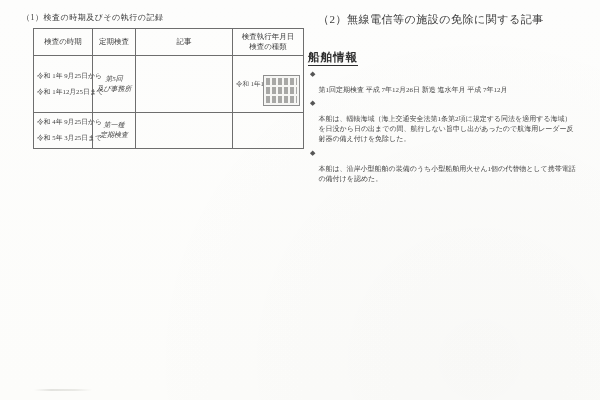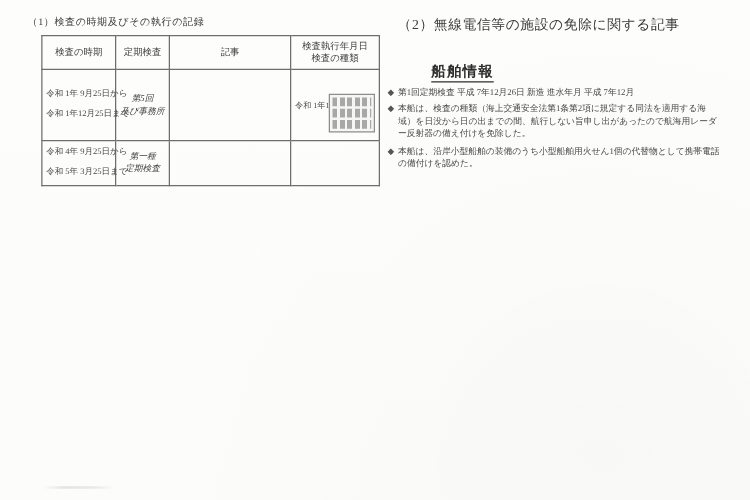--- a/index.html
+++ b/index.html
@@ -68,32 +68,31 @@
   .sec2-title{
     position:absolute;left:318px;top:12px;
     font-size:11px;letter-spacing:0.5px;color:#3a3a3a;white-space:nowrap;
   }
   .ship-heading{
     position:absolute;left:308px;top:50px;
     font-size:11.5px;font-weight:bold;color:#2e2e2e;
     letter-spacing:1px;
     border-bottom:1.2px solid #2e2e2e;
     padding-bottom:0px;
-    margin-left:37px;
   }
   .bullets{
     position:absolute;left:310px;top:69px;width:268px;
     display:flex;flex-direction:column;gap:3px;
   }
   .bullet{
     display:flex;gap:3px;
     font-size:7px;line-height:1.45;color:#474747;
   }
   .bullet .glyph{flex:0 0 auto;font-size:7px;color:#555;line-height:1.45;}
-  .bullet .txt{flex:1;}
+  .bullet .txt{flex:1;margin-top:16px;}
   
   .artifact{
     position:absolute;left:34px;top:389px;width:58px;height:2px;
     background:linear-gradient(90deg,transparent,#e3e3df 30%,#e9e9e5 70%,transparent);
   }
 </style>
 </head>
 <body>
 
 <div class="sheet">
@@ -155,21 +154,21 @@
 
   <div class="ship-heading">船舶情報</div>
 
   <div class="bullets">
     <div class="bullet">
       <span class="glyph">◆</span>
       <span class="txt">第1回定期検査 平成 7年12月26日 新造 進水年月 平成 7年12月</span>
     </div>
     <div class="bullet">
       <span class="glyph">◆</span>
-      <span class="txt">本船は、検査の種類（海上交通安全法第1条第2項に規定する同法を適用する海域）を日没から日の出までの間、航行しない旨申し出があったので航海用レーダー反射器の備え付けを免除した。</span>
+      <span class="txt">本船は、輻輳海域（海上交通安全法第1条第2項に規定する同法を適用する海域）を日没から日の出までの間、航行しない旨申し出があったので航海用レーダー反射器の備え付けを免除した。</span>
     </div>
     <div class="bullet">
       <span class="glyph">◆</span>
       <span class="txt">本船は、沿岸小型船舶の装備のうち小型船舶用火せん1個の代替物として携帯電話の備付けを認めた。</span>
     </div>
   </div>
 
   <div class="artifact"></div>
 </div>
 

